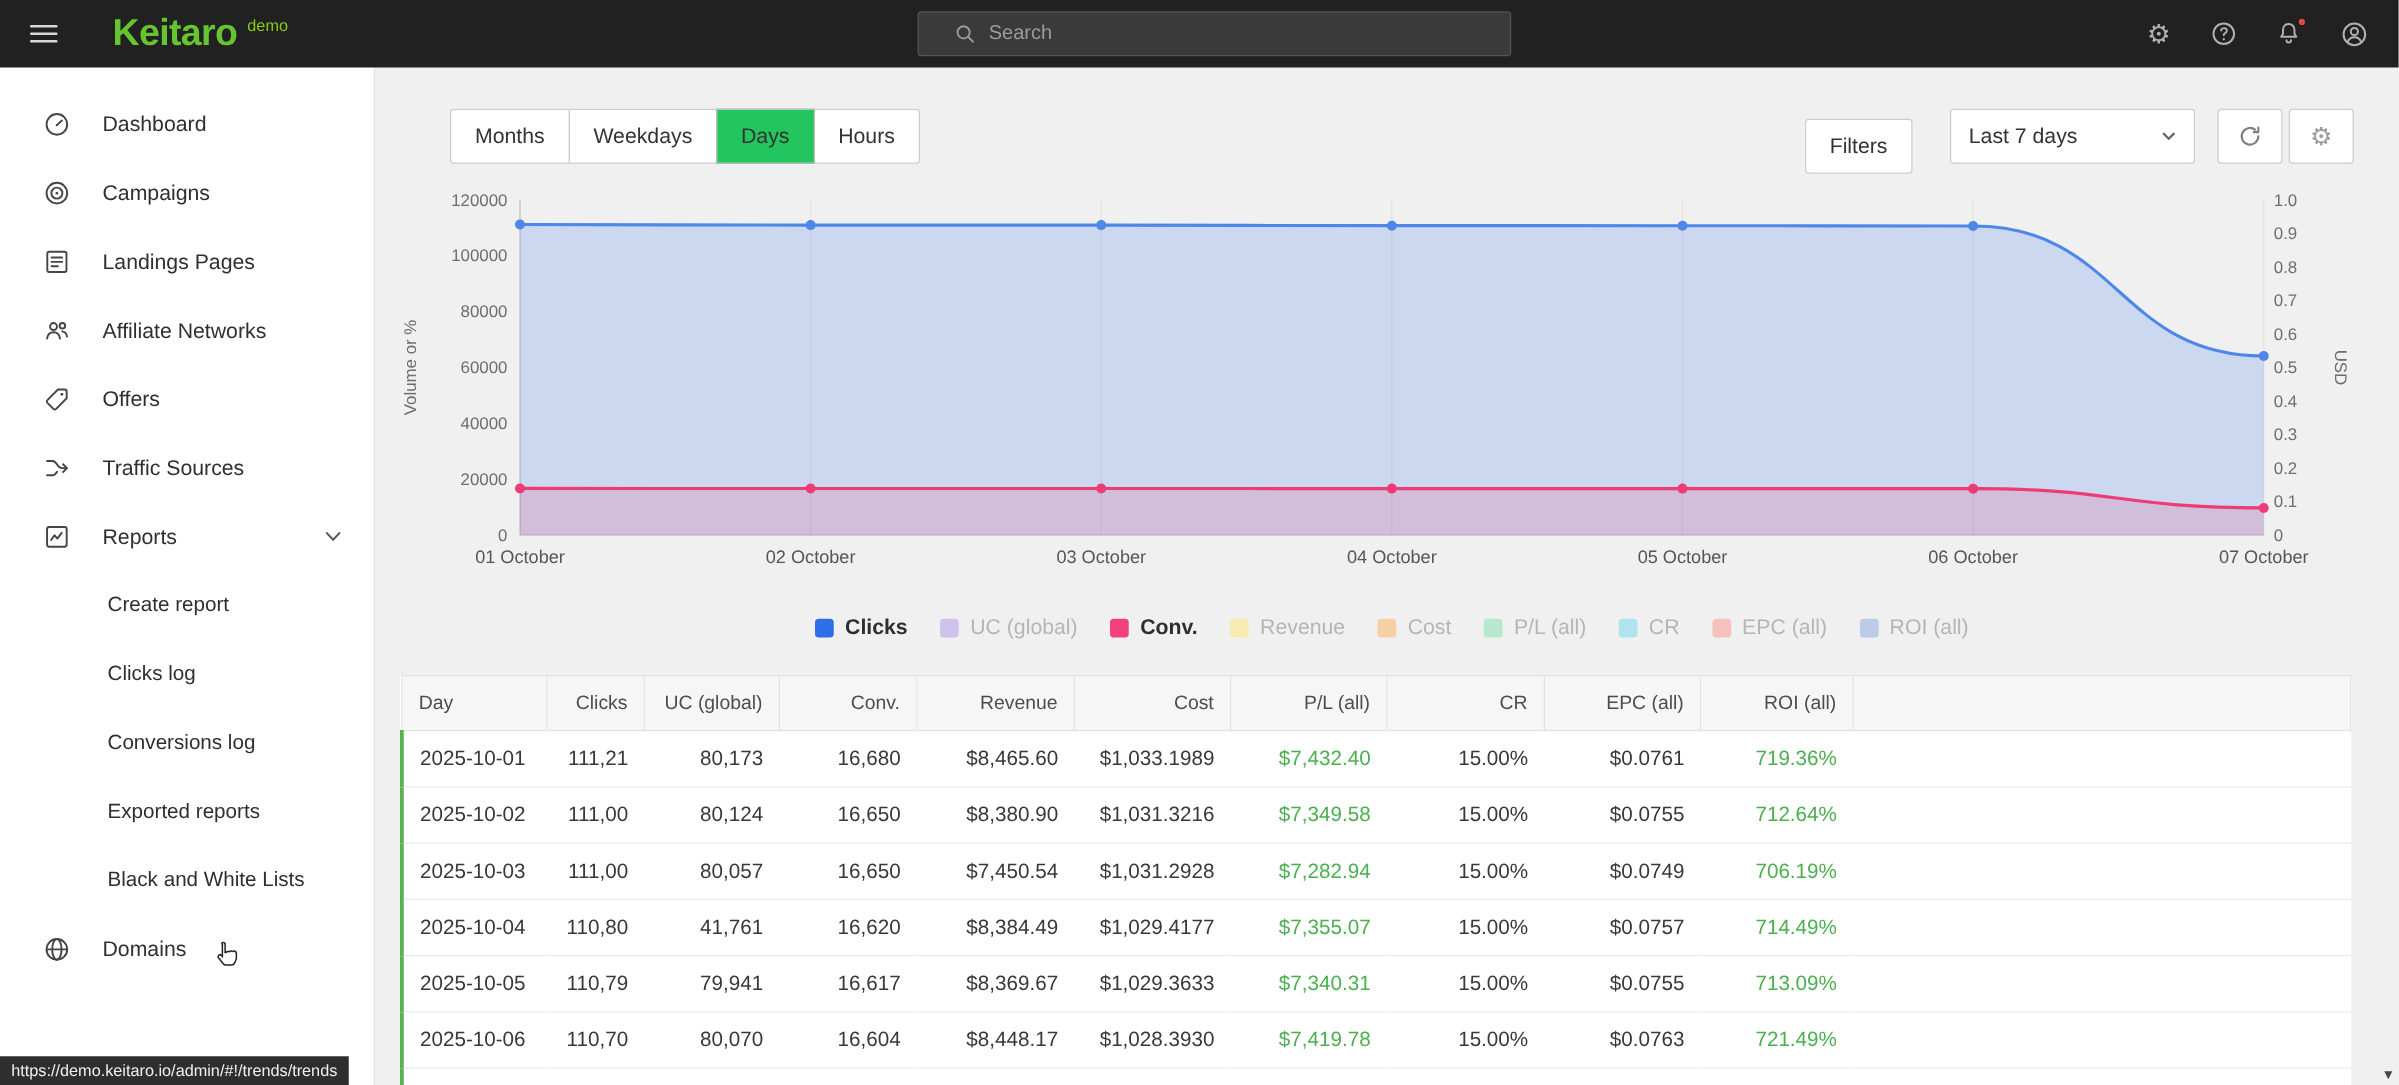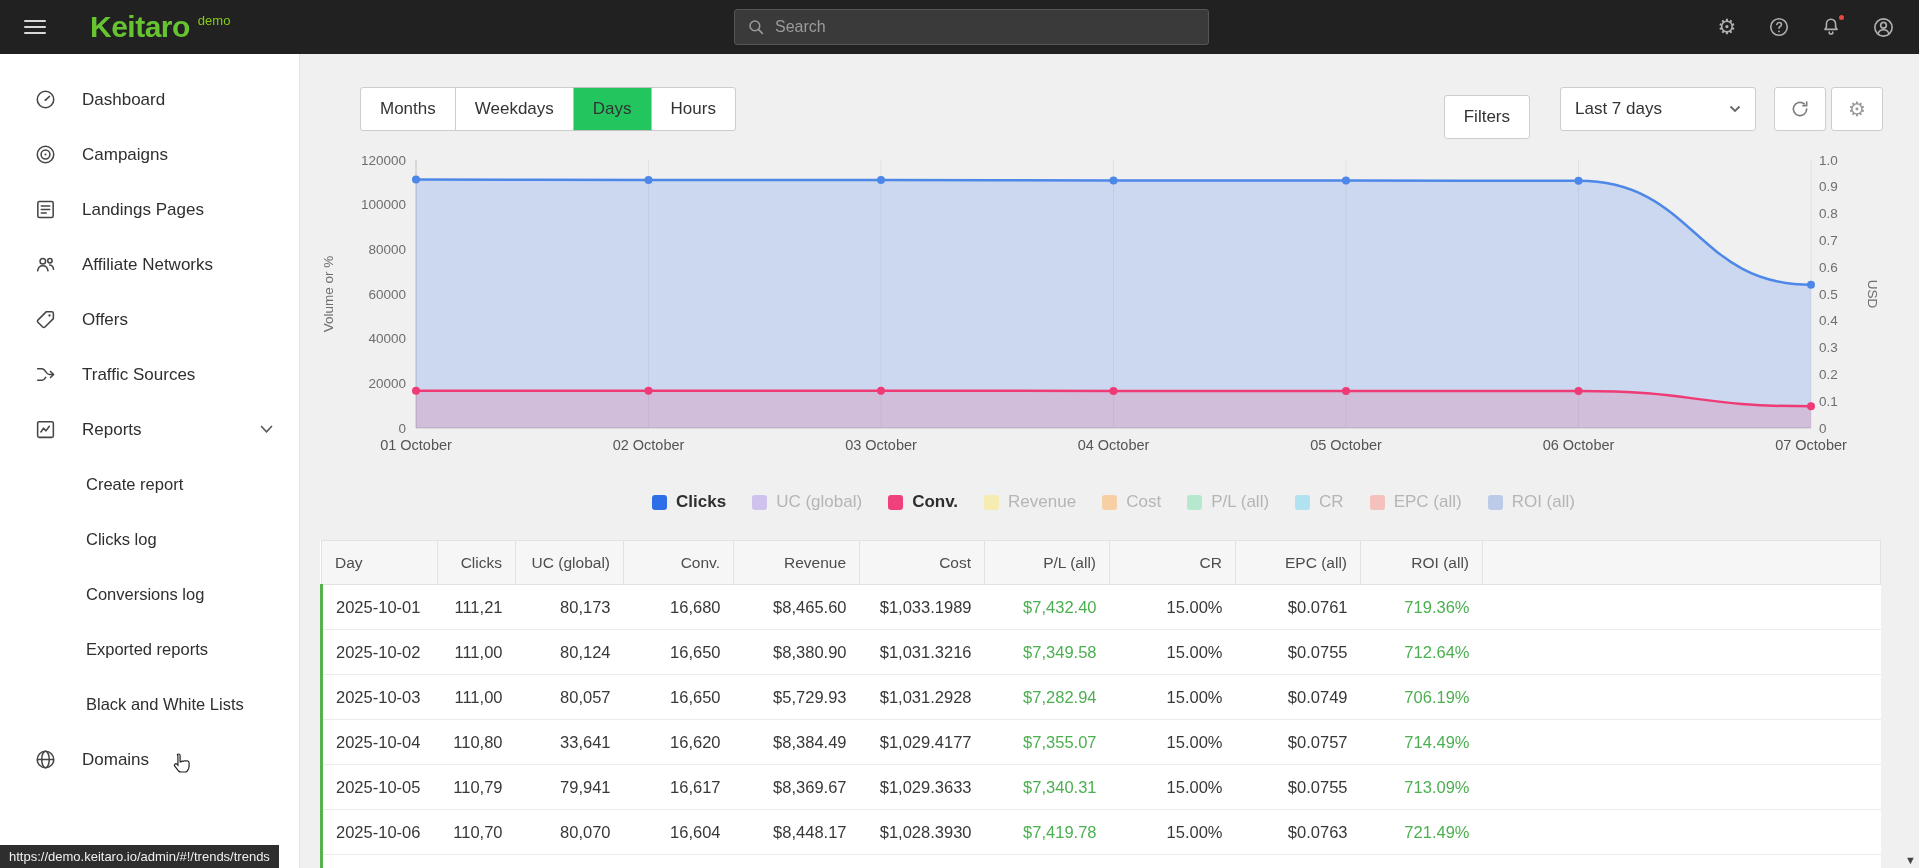--- a/index.html
+++ b/index.html
@@ -5,21 +5,21 @@
   * { margin:0; padding:0; box-sizing:border-box; }
   html,body { width:1919px; height:868px; overflow:hidden; }
   body { font-family:"Liberation Sans","DejaVu Sans",sans-serif; background:#f0f0f1; position:relative; }
 
   
   .topbar { position:absolute; top:0; left:0; right:0; height:54px; background:#212121; display:flex; align-items:center; z-index:5; }
   .burger { width:22px; display:flex; flex-direction:column; gap:4px; margin-left:24px; cursor:pointer; }
   .burger i { height:2px; background:#d8d8d8; border-radius:1px; display:block; }
   .logo { margin-left:44px; font-size:30px; font-weight:bold; color:#66c430; letter-spacing:-0.5px; }
   .env { font-size:13px; color:#84cc16; margin-left:8px; transform:translateY(-7px); }
-  .search { position:absolute; left:734px; width:475px; height:36px; top:9px; background:#3a3a3a; border:1px solid #555; border-radius:3px; display:flex; align-items:center; padding:0 12px; }
+  .search { position:absolute; left:734px; width:475px; height:36px; top:9px; background:#3a3a3a; border:1px solid #555; border-radius:3px; display:flex; align-items:center; padding:0 28px; }
   .search input { background:transparent; border:none; outline:none; color:#cfcfcf; font-size:16px; margin-left:10px; width:100%; }
   .search input::placeholder { color:#9b9b9b; }
   .top-icons { position:absolute; right:24px; top:0; height:54px; display:flex; align-items:center; gap:28px; }
   .tp-ic { position:relative; width:24px; height:24px; display:flex; align-items:center; justify-content:center; color:#b0b0b0; font-size:21px; cursor:pointer; }
   .badge { position:absolute; top:-2px; right:-3px; width:9px; height:9px; border-radius:50%; background:#e8473f; border:2px solid #212121; }
 
   
   .sidebar { position:absolute; top:54px; left:0; width:300px; bottom:0; background:#fff; border-right:1px solid #e3e3e3; padding-top:18px; }
   .side-item { height:55px; display:flex; align-items:center; padding-left:34px; gap:25px; font-size:17px; color:#2f2f2f; cursor:pointer; }
   .side-item.sub { padding-left:70px; font-size:16.5px;margin-left:16px; }
@@ -400,32 +400,32 @@
             <td class="num">15.00%</td>
             <td class="num">$0.0755</td>
             <td class="num green">712.64%</td>
             <td></td>
           </tr>
           <tr>
             <td class="day-cell">2025-10-03</td>
             <td class="num">111,00</td>
             <td class="num">80,057</td>
             <td class="num">16,650</td>
-            <td class="num">$5,729.93</td>
+            <td class="num">$7,450.54</td>
             <td class="num">$1,031.2928</td>
             <td class="num green">$7,282.94</td>
             <td class="num">15.00%</td>
             <td class="num">$0.0749</td>
             <td class="num green">706.19%</td>
             <td></td>
           </tr>
           <tr>
             <td class="day-cell">2025-10-04</td>
             <td class="num">110,80</td>
-            <td class="num">33,641</td>
+            <td class="num">41,761</td>
             <td class="num">16,620</td>
             <td class="num">$8,384.49</td>
             <td class="num">$1,029.4177</td>
             <td class="num green">$7,355.07</td>
             <td class="num">15.00%</td>
             <td class="num">$0.0757</td>
             <td class="num green">714.49%</td>
             <td></td>
           </tr>
           <tr>

